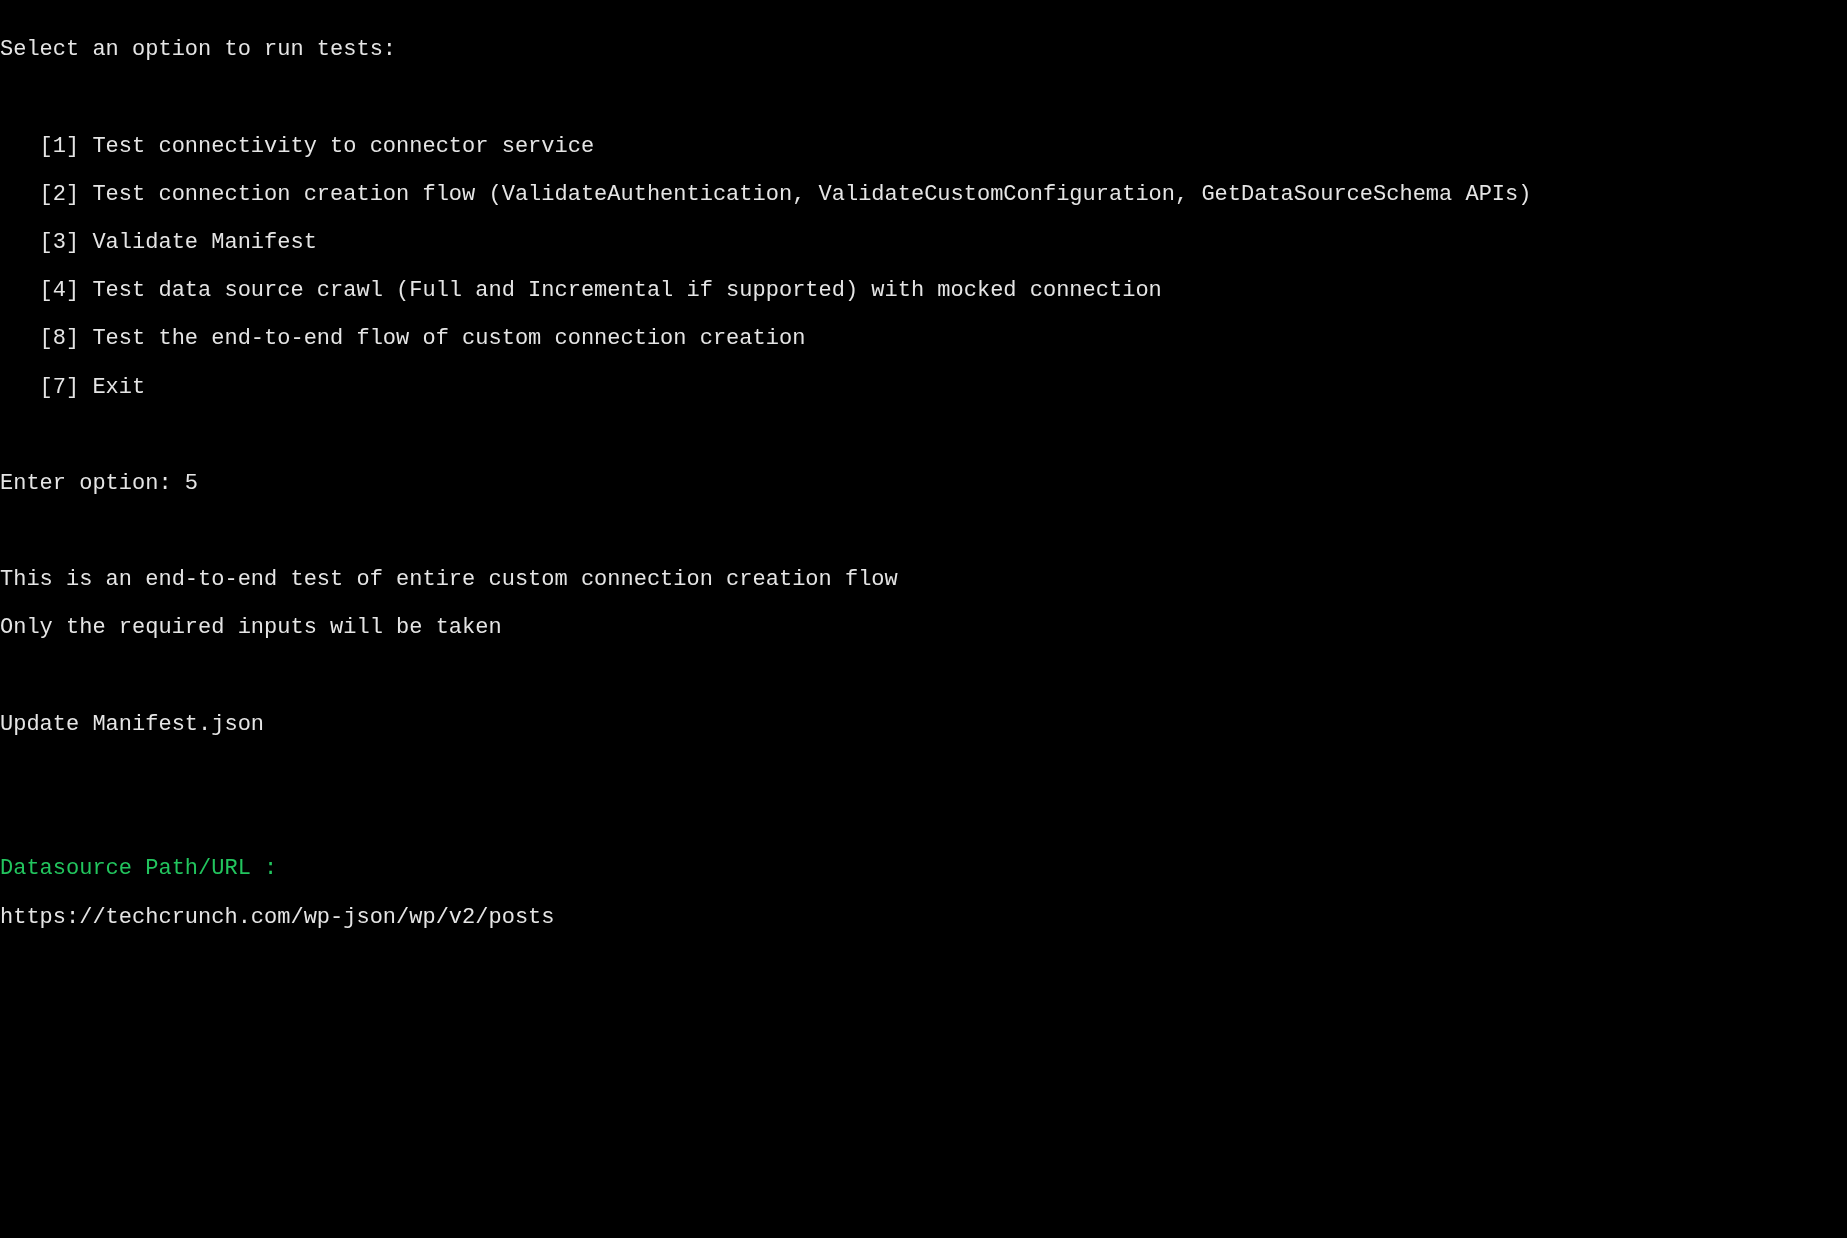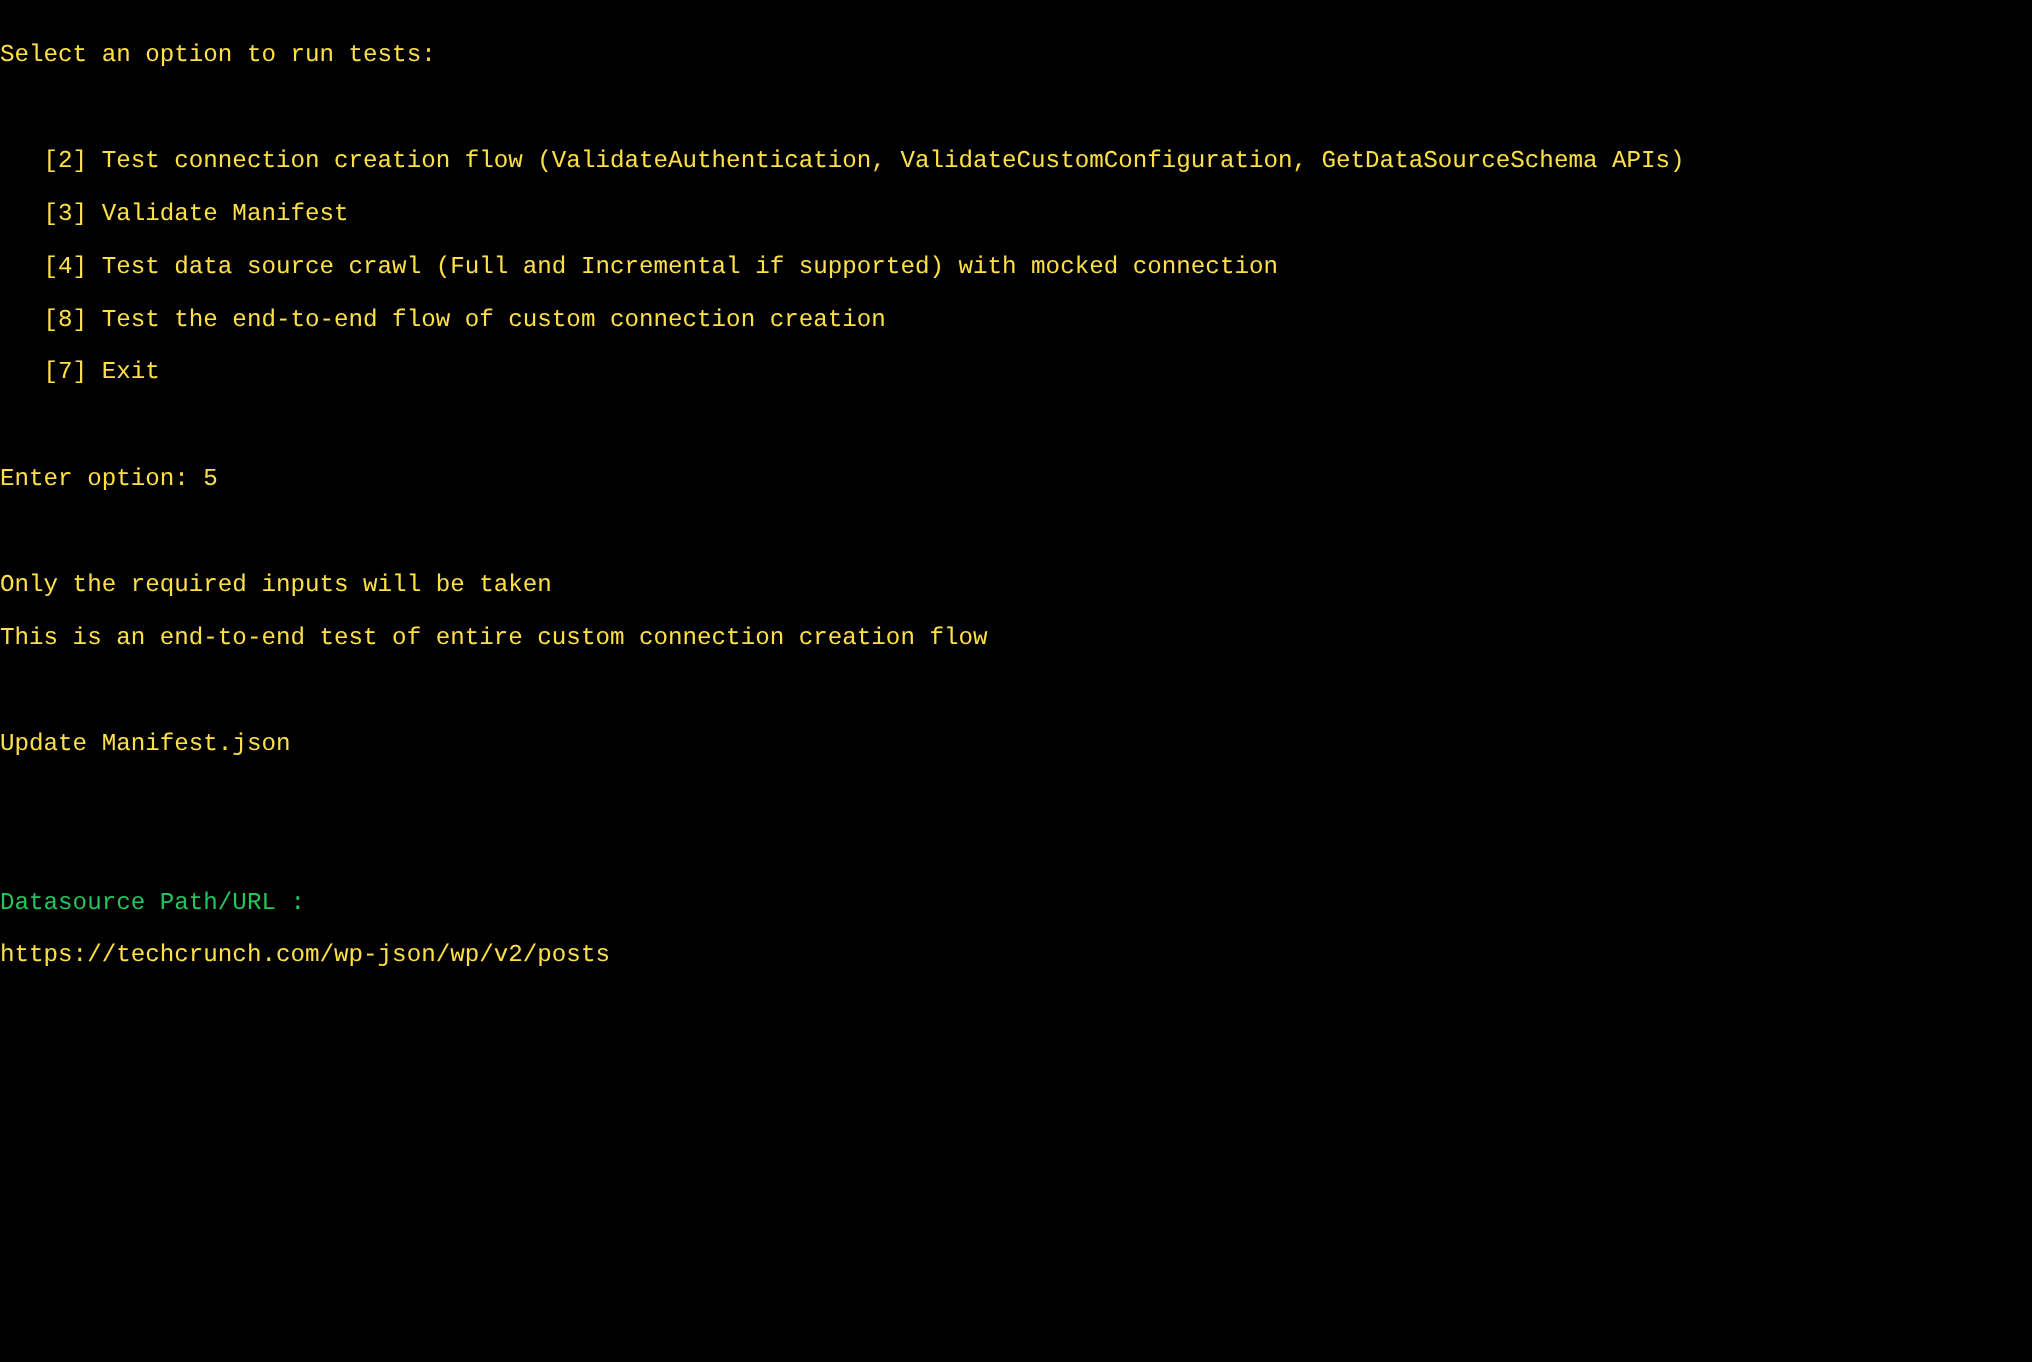--- a/index.html
+++ b/index.html
@@ -24,39 +24,40 @@
     }
     .line {
       display: block;
       min-height: 24px;
       line-height: 24px;
     }
     .blue {
       color: #22c55e;
     }
     .white {
-      color: #fde047;
+      color: #e5e5e5;
     }
   </style>
 </head>
 <body>
 
 <div class="terminal">
 <span class="line white">Select an option to run tests:</span>
 <span class="line"> </span>
+<span class="line white">   [1] Test connectivity to connector service</span>
 <span class="line white">   [2] Test connection creation flow (ValidateAuthentication, ValidateCustomConfiguration, GetDataSourceSchema APIs)</span>
 <span class="line white">   [3] Validate Manifest</span>
 <span class="line white">   [4] Test data source crawl (Full and Incremental if supported) with mocked connection</span>
 <span class="line white">   [8] Test the end-to-end flow of custom connection creation</span>
 <span class="line white">   [7] Exit</span>
 <span class="line"> </span>
 <span class="line white"><span>Enter option: </span><span>5</span></span>
 <span class="line"> </span>
+<span class="line white">This is an end-to-end test of entire custom connection creation flow</span>
 <span class="line white">Only the required inputs will be taken</span>
-<span class="line white">This is an end-to-end test of entire custom connection creation flow</span>
 <span class="line"> </span>
 <span class="line white">Update Manifest.json</span>
 <span class="line"> </span>
 <span class="line"> </span>
 <span class="line blue">Datasource Path/URL :</span>
 <span class="line white">https://techcrunch.com/wp-json/wp/v2/posts</span>
 <span class="line"> </span>
 <span class="line"> </span>
 <span class="line"> </span>
 <span class="line"> </span>

